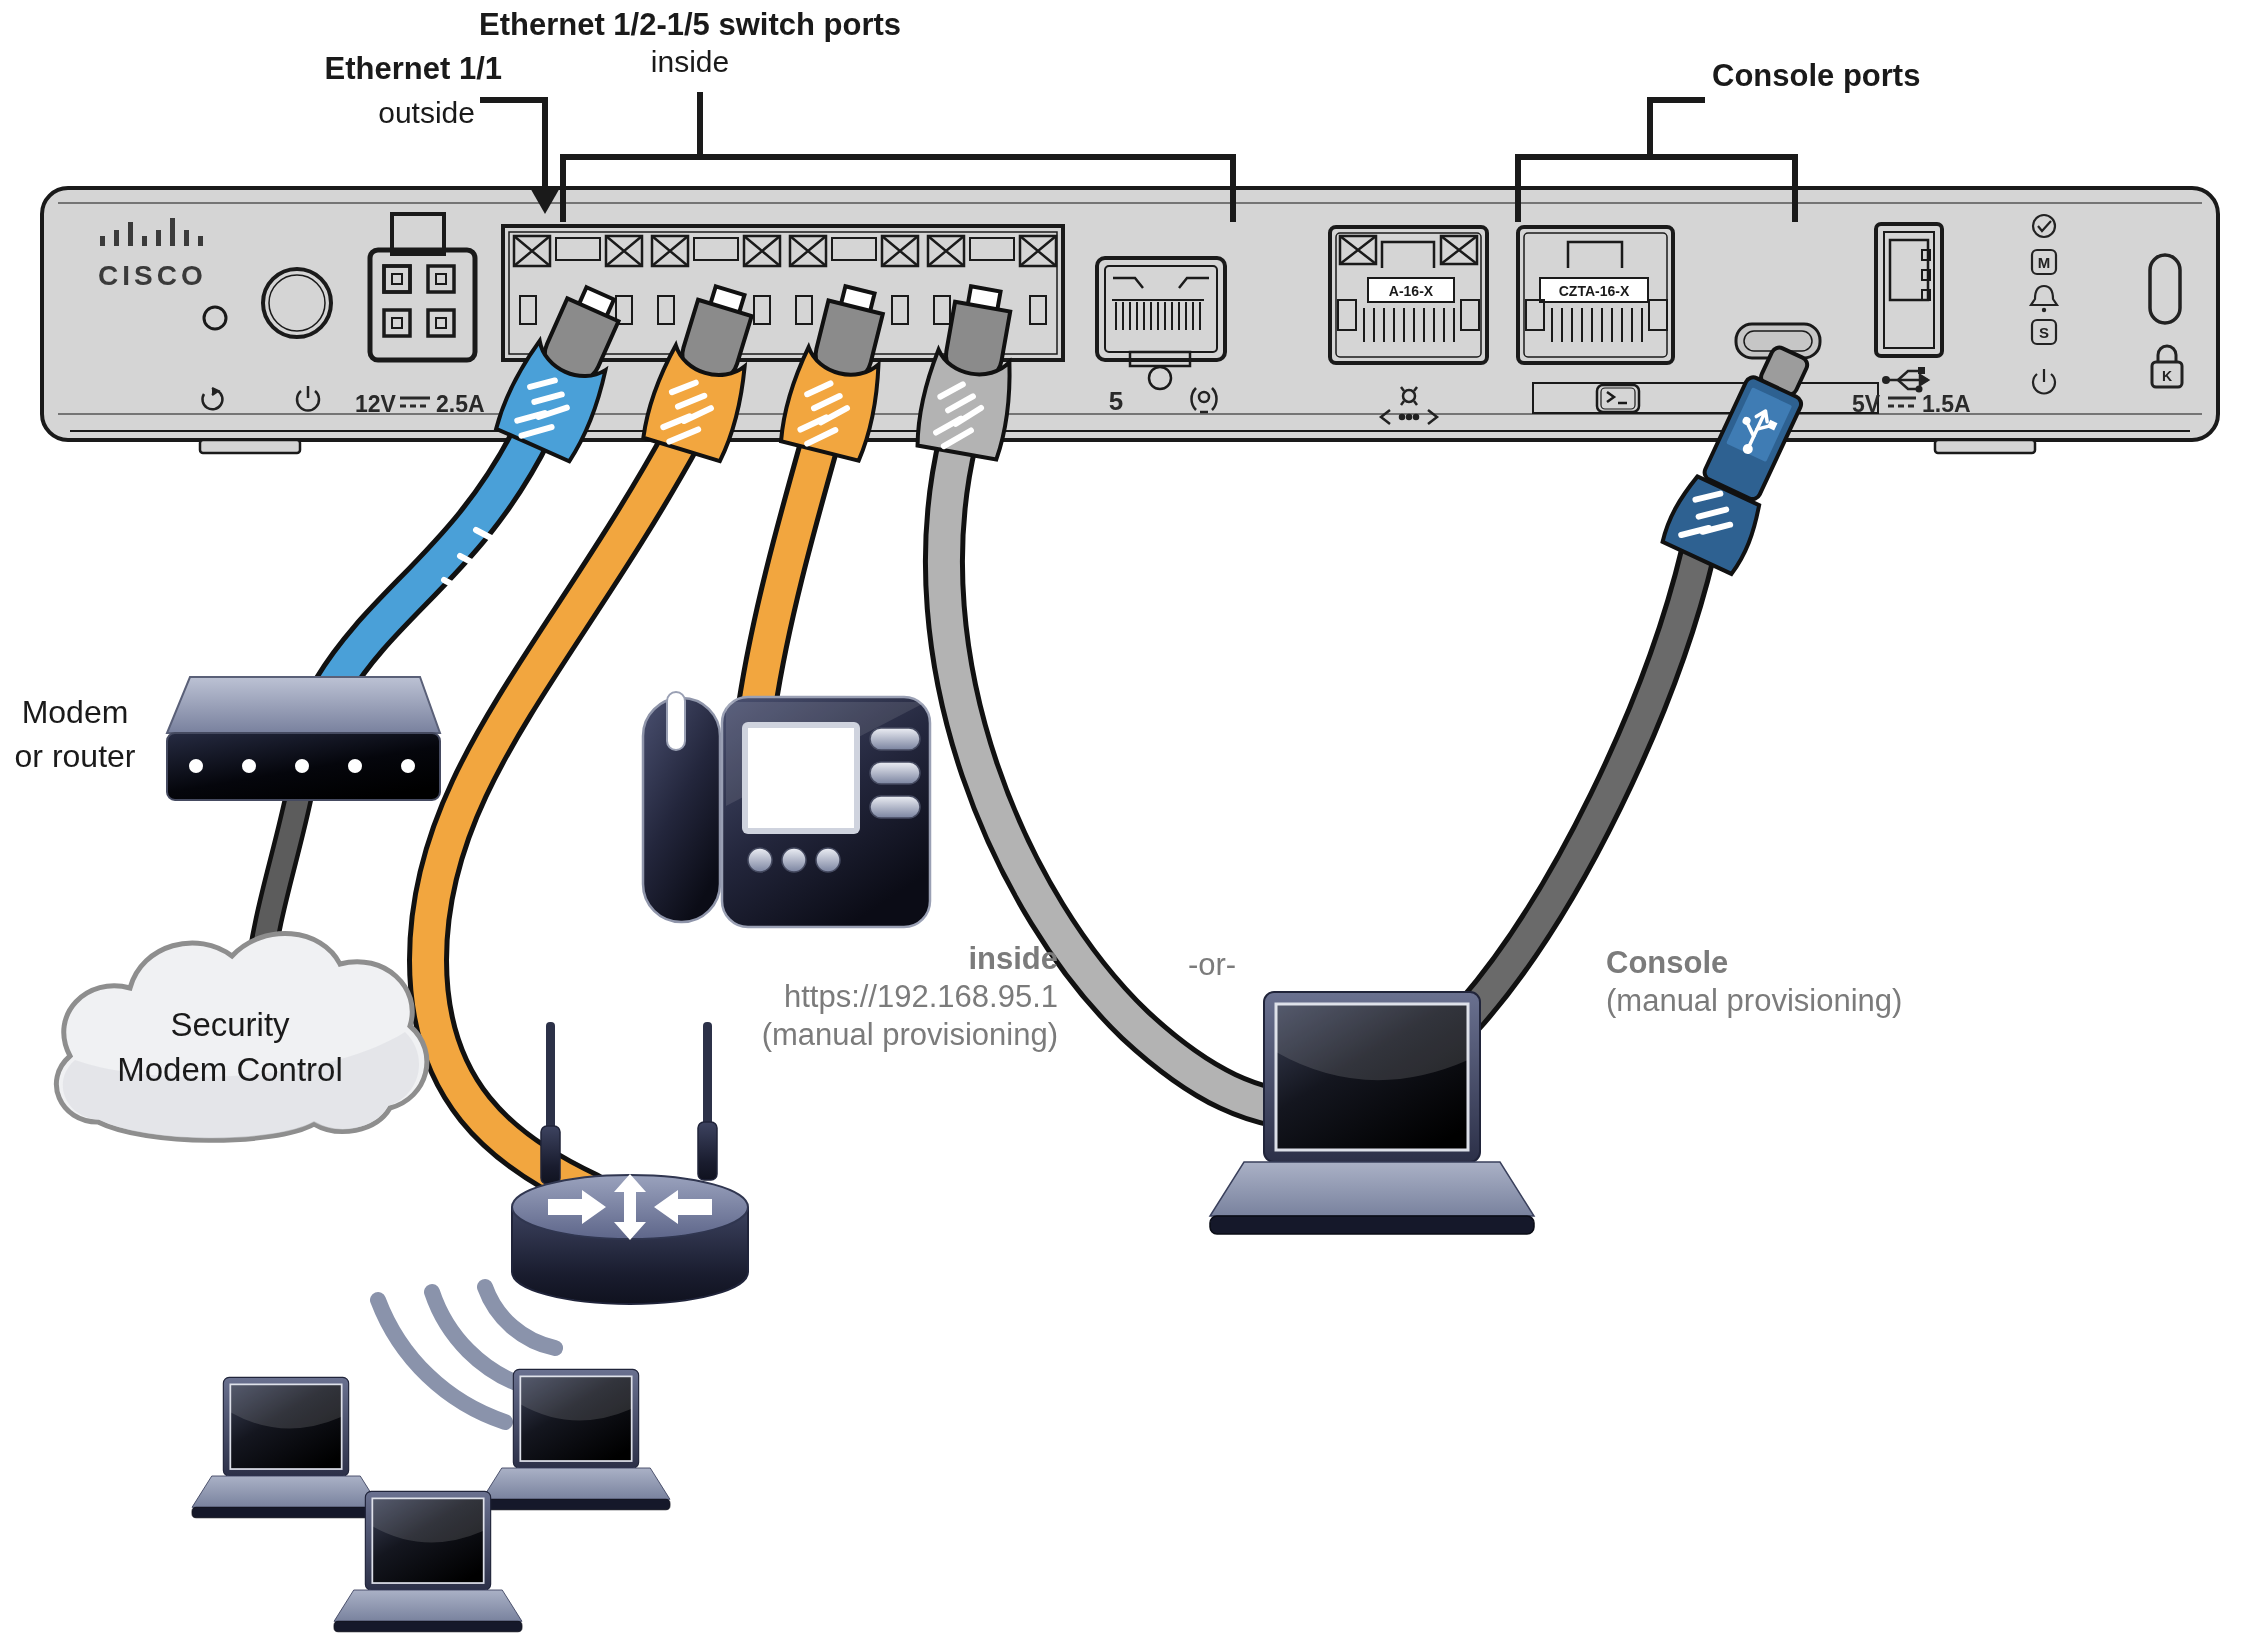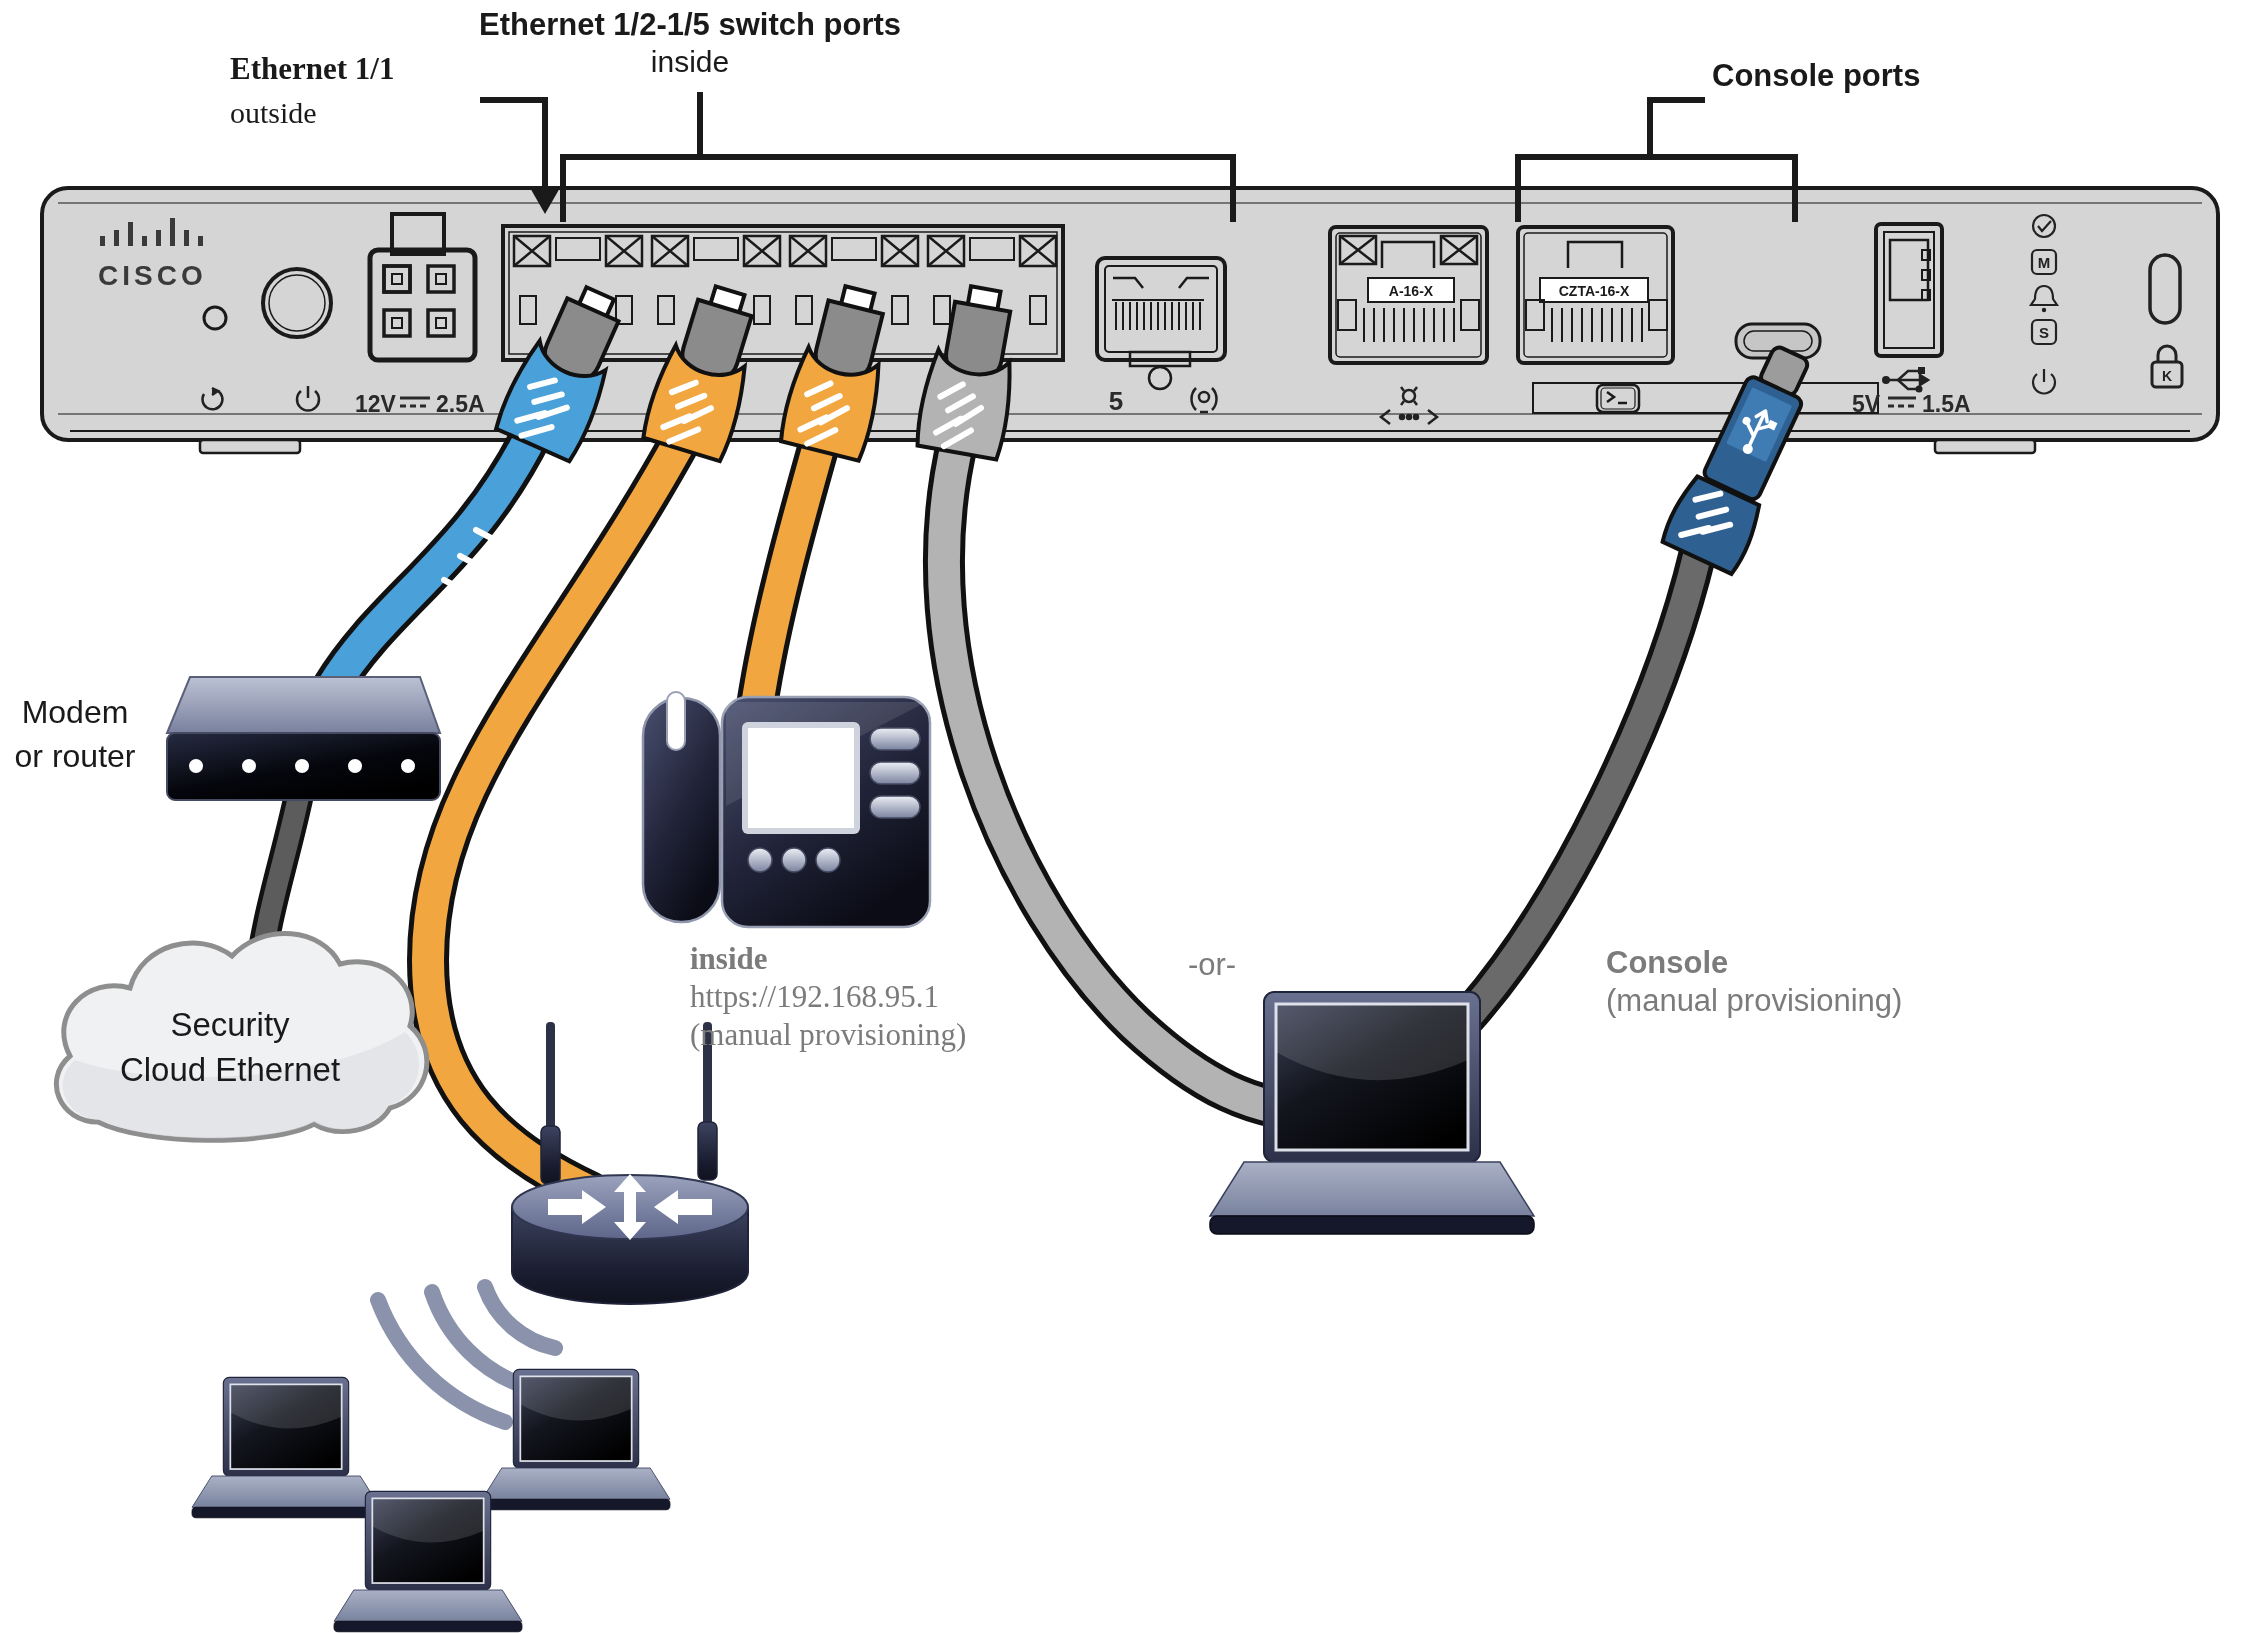--- a/index.html
+++ b/index.html
@@ -1,20 +1,20 @@
 <!DOCTYPE html>
 <html><head>
 <meta charset="utf-8">
 <style>
   html,body{margin:0;padding:0;background:#fff;}
   .stage{position:relative;width:2251px;height:1633px;background:#fff;overflow:hidden;
          font-family:"Liberation Sans","DejaVu Sans",sans-serif;}
   .stage svg{position:absolute;left:0;top:0;}
   .lbl{position:absolute;color:#1a1a1a;white-space:nowrap;}
-  .c{text-align:center;} .r{font-family:Liberation Serif, serif;}
+  .c{text-align:center;} .r{text-align:right;}
   .b{font-weight:bold;}
   .gray{color:#7b7b7b;}
   .t31{font-size:31px;line-height:38px;}
   .t30{font-size:30px;line-height:36px;}
   .t32{font-size:32px;line-height:44px;}
   .t33{font-size:33px;line-height:45px;}
   svg text{font-family:"Liberation Sans","DejaVu Sans",sans-serif;}
 </style>
 </head>
 <body>
@@ -464,17 +464,17 @@
   <div>(manual provisioning)</div>
 </div>
 
 <div class="lbl t32 c" style="left:0px;top:690px;width:150px;text-align:center;">
   <div>Modem</div>
   <div>or router</div>
 </div>
 
 <div class="lbl t33 c" style="left:95px;top:1002px;width:270px;">
   <div>Security</div>
-  <div>Cloud Ethernet</div>
+  <div>Modem Control</div>
 </div>
 
 
 </div>
 
 </body></html>

